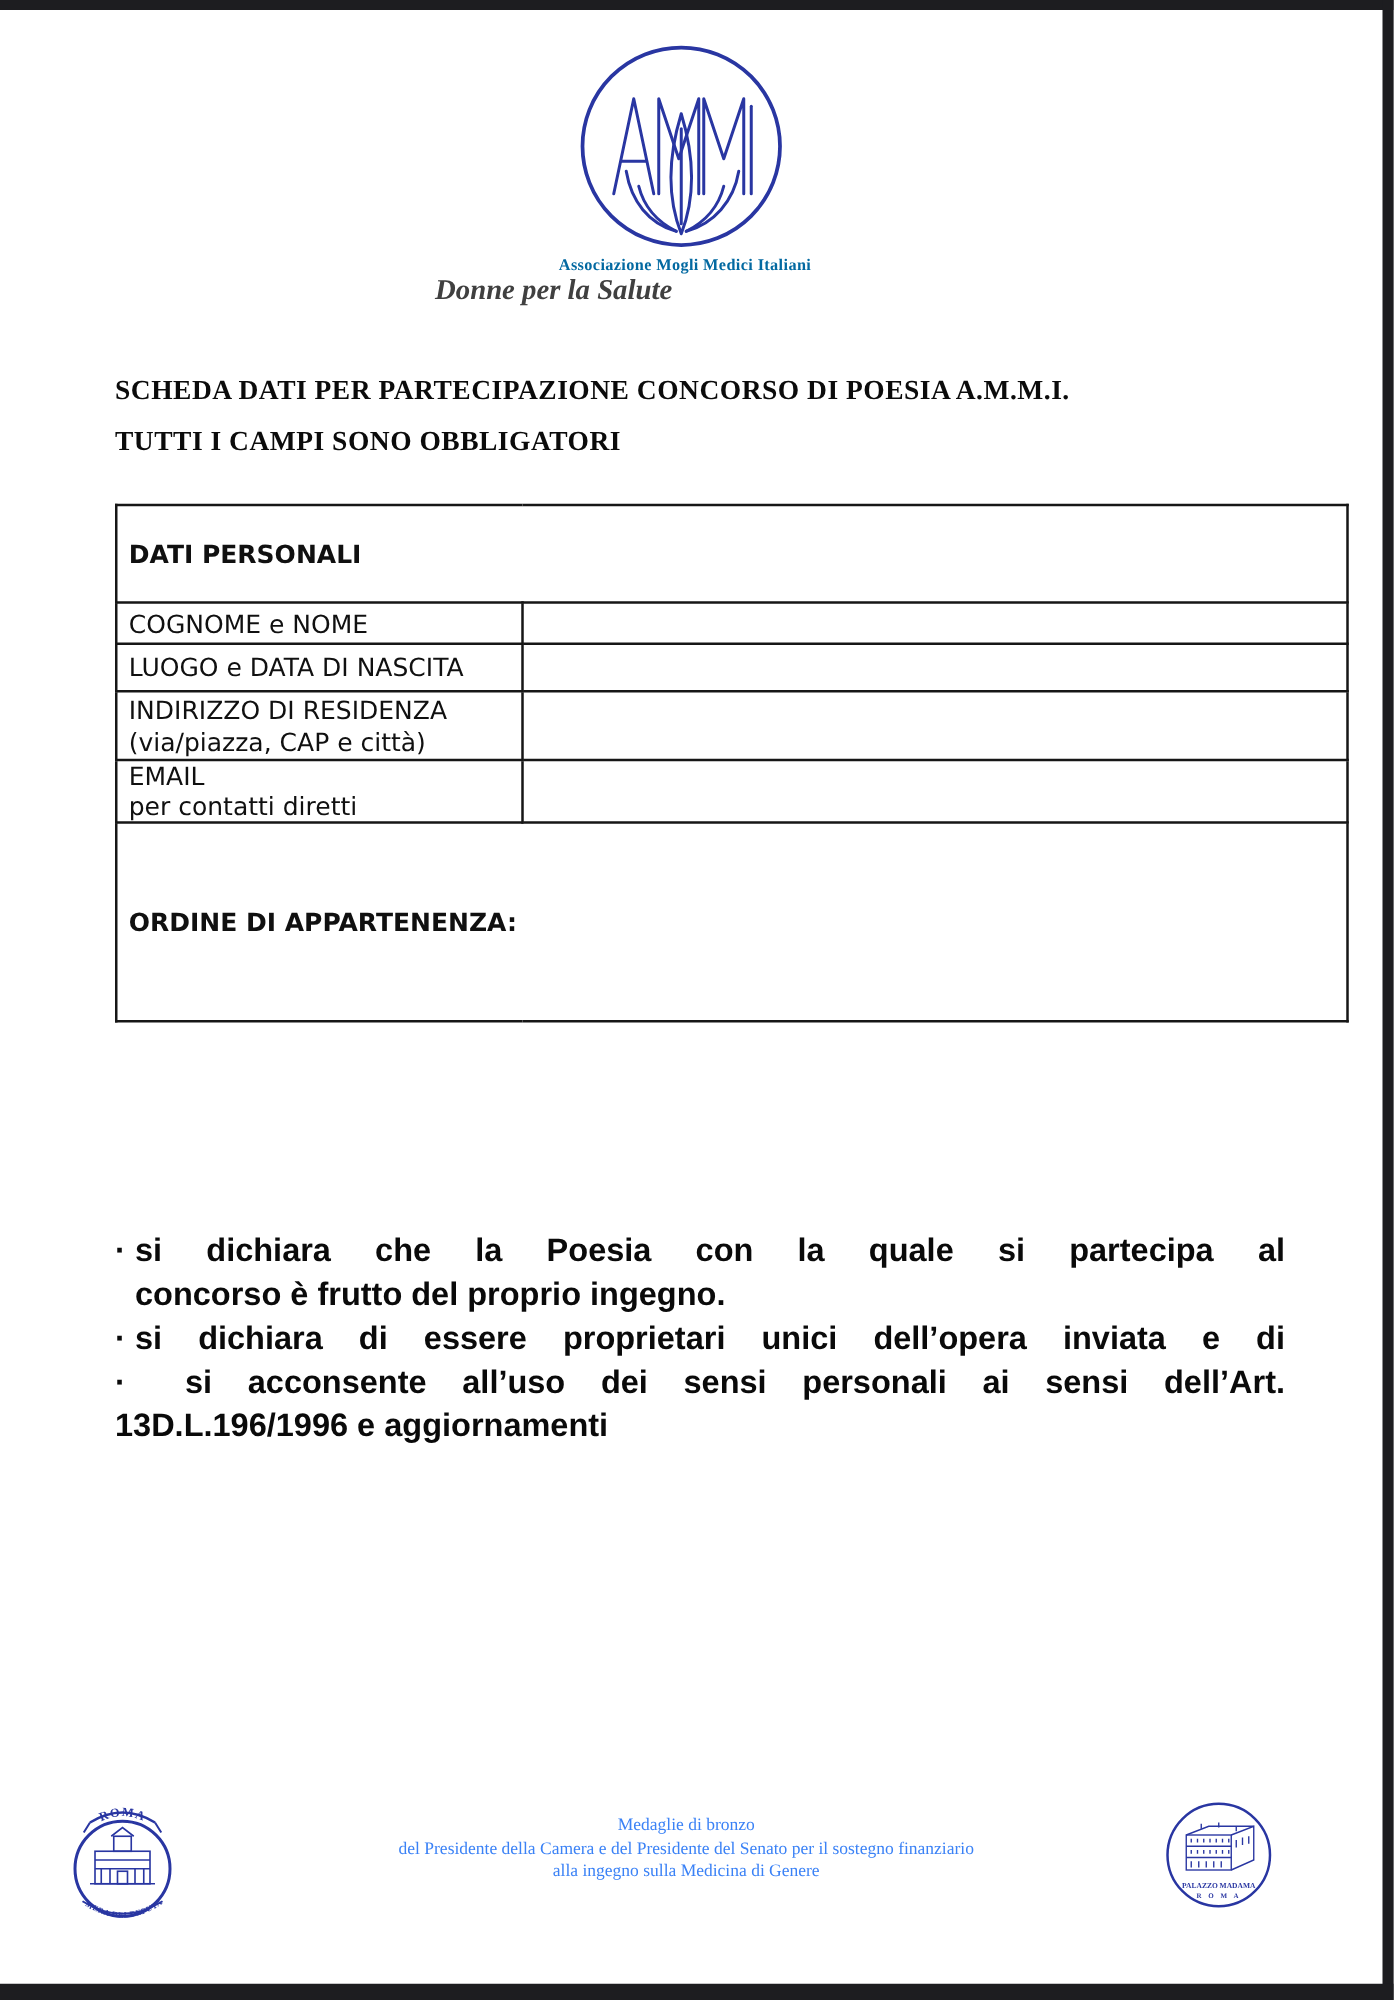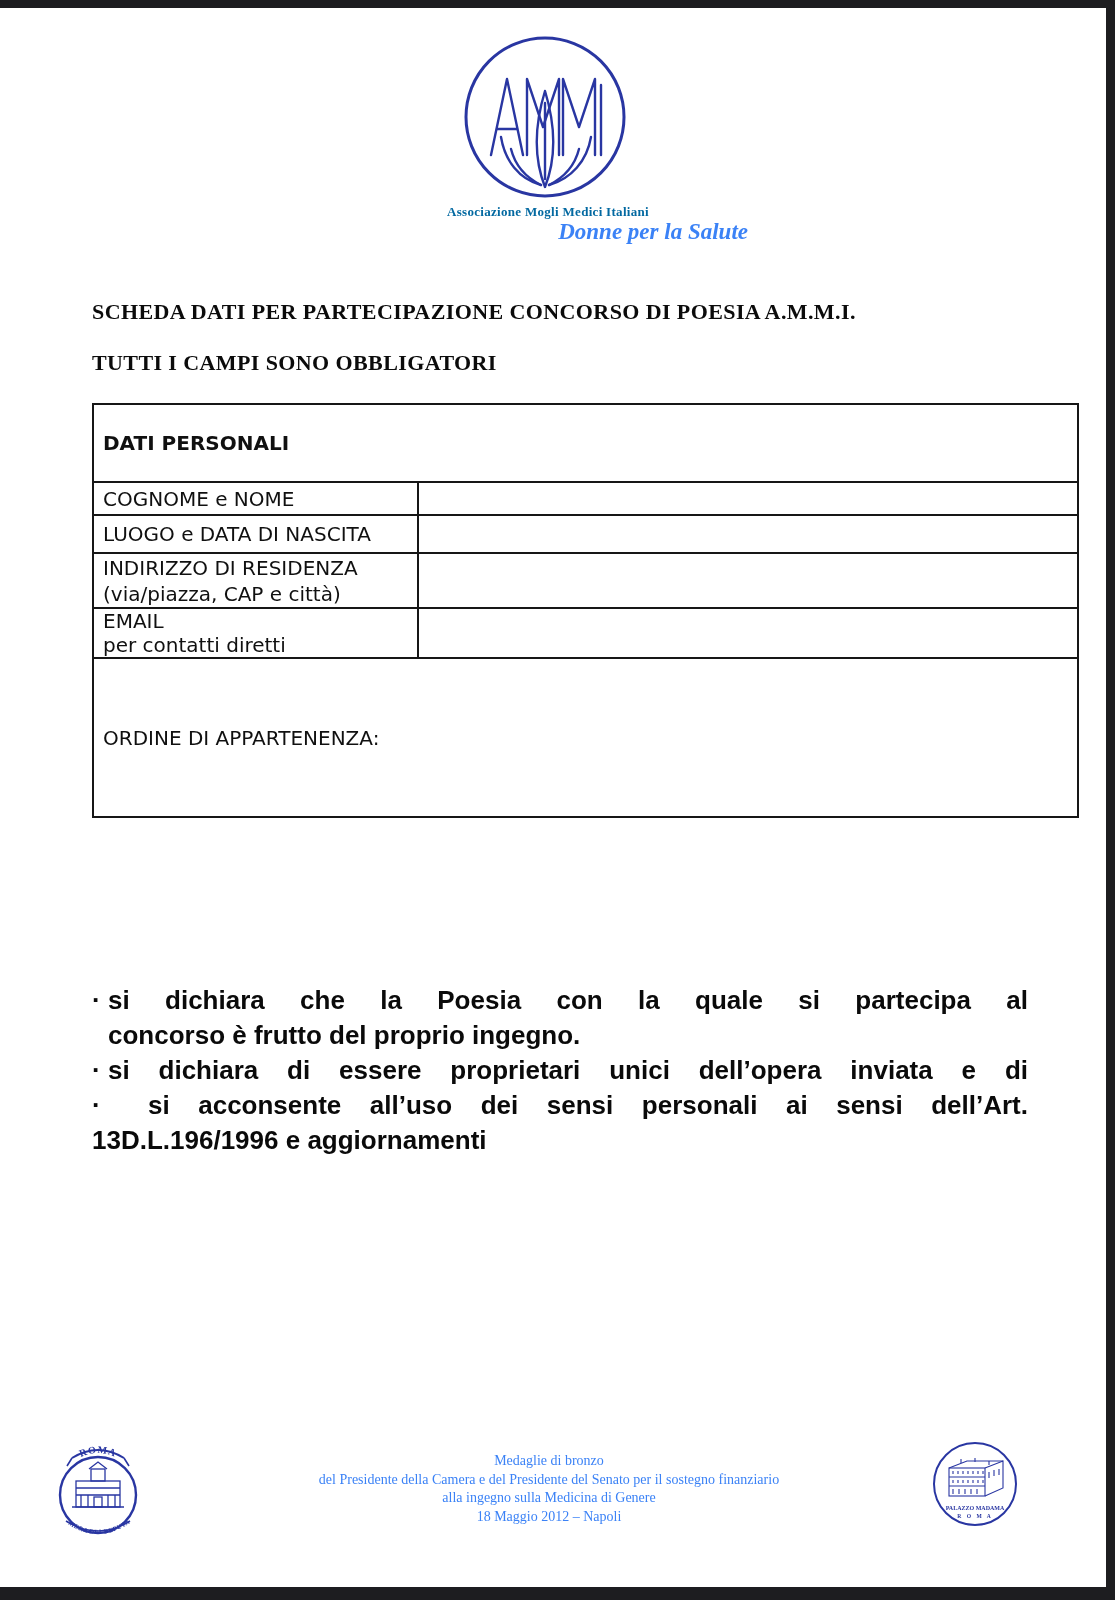--- a/index.html
+++ b/index.html
@@ -8,38 +8,38 @@
   .frame{position:absolute;background:#1d1d20;}
   .frame.top{left:0;top:0;width:1115px;height:8px;}
   .frame.right{right:0;top:0;width:9px;height:1600px;}
   .frame.bottom{left:0;bottom:0;width:1115px;height:13px;}
 
   
   .logo-wrap{position:absolute;left:461px;top:33px;width:168px;height:168px;}
   .org-name{position:absolute;left:348px;top:204px;width:400px;text-align:center;
             font-family:"Liberation Serif",serif;font-weight:bold;font-size:13px;
             color:#0369a1;letter-spacing:.3px;}
-  .tagline{position:absolute;left:348px;top:219px;width:400px;text-align:right;
+  .tagline{position:absolute;left:348px;top:219px;width:400px;text-align:left;
            font-family:"Liberation Serif",serif;font-style:italic;font-weight:600;
-           font-size:23px;color:#3b82f6;}
+           font-size:23px;color:#404040;}
 
   
   .title1{position:absolute;left:92px;top:299px;font-family:"Liberation Serif",serif;
           font-weight:bold;font-size:22px;color:#0b0b0b;letter-spacing:.4px;}
-  .title2{position:absolute;left:92px;top:350px;font-family:"Liberation Serif",serif;
+  .title2{position:absolute;left:92px;top:340px;font-family:"Liberation Serif",serif;
           font-weight:bold;font-size:22px;color:#0b0b0b;letter-spacing:.4px;}
 
   
   table.form{position:absolute;left:92px;top:403px;width:985px;border-collapse:collapse;
              table-layout:fixed;padding-left:40px;}
   table.form td{border:2px solid #161616;padding:0 0 0 9px;vertical-align:middle;
                 font-family:"DejaVu Sans","Liberation Sans",sans-serif;
                 font-size:20px;color:#101010;line-height:26px;}
   td.section{height:76px;font-weight:bold;font-size:22px;}
-  td.membership{height:157px;vertical-align:top;padding-top:16px;font-weight:normal;font-size:23px;}
+  td.membership{height:157px;vertical-align:top;padding-top:16px;font-weight:bold;font-size:23px;}
   tr.r1 td{height:31px;} tr.r2 td{height:36px;} tr.r3 td{height:53px;}
   tr.r4 td{height:74px;vertical-align:top;padding-top:3px;line-height:27px;}
   tr.r5 td{height:48px;line-height:24px;}
 
   
   .decl{position:absolute;left:92px;top:983px;width:936px;
         font-family:"Liberation Sans",sans-serif;font-weight:bold;font-size:26px;
         line-height:35px;color:#0a0a0a;}
   .decl-row{display:flex;}
   .decl-marker{width:16px;flex:0 0 16px;}
@@ -185,21 +185,20 @@
       <text font-size="6.4" font-weight="bold" fill="#2936a2" letter-spacing=".5">
         <textPath href="#arcBot" xlink:href="#arcBot" startOffset="50%" text-anchor="middle">CAMERA DEI DEPUTATI</textPath>
       </text>
     </svg>
   </div>
 
   <div class="footer-text">
     <div>Medaglie di bronzo</div>
     <div>del Presidente della Camera e del Presidente del Senato per il sostegno finanziario</div>
     <div>alla ingegno sulla Medicina di Genere</div>
-    <div>18 Maggio 2012 – Napoli</div>
   </div>
 
   <div class="emblem-right">
     <svg width="88" height="92" viewBox="0 0 88 92" xmlns="http://www.w3.org/2000/svg">
       <g stroke="#2936a2" fill="none">
         <circle cx="44" cy="46" r="41" stroke-width="2"></circle>
         <g stroke-width="1.1">
           <rect x="18" y="30" width="36" height="28"></rect>
           <path d="M54,30 L72,23 L72,50 L54,58"></path>
           <path d="M18,30 L36,23 L72,23"></path>

